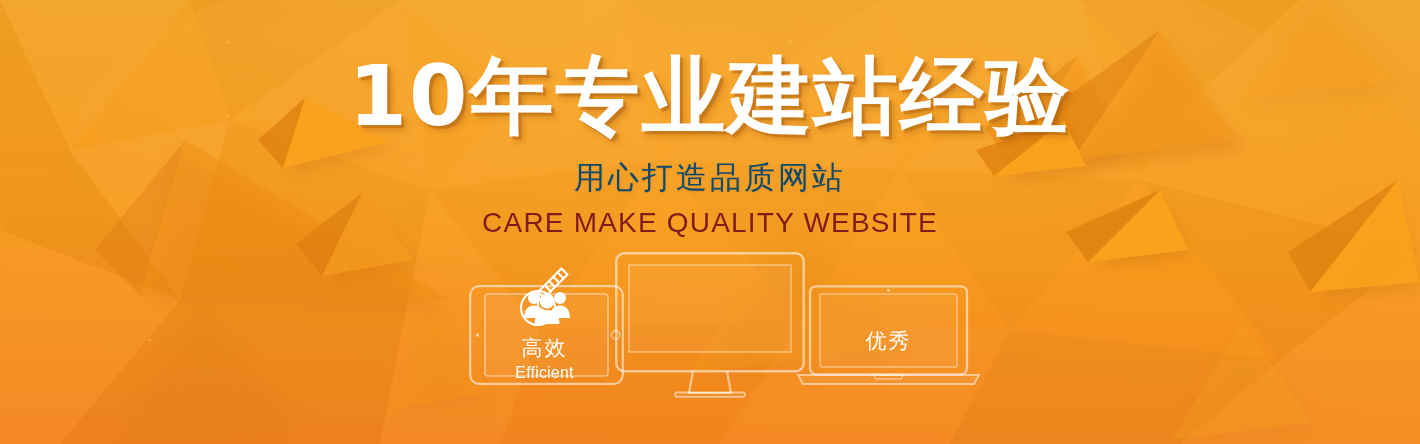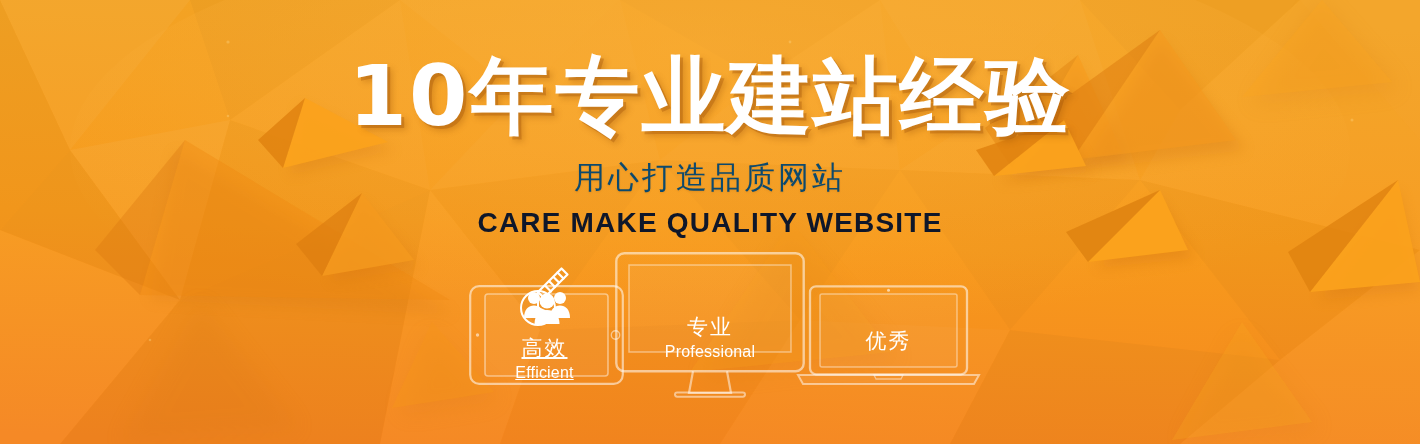--- a/index.html
+++ b/index.html
@@ -67,22 +67,22 @@
     white-space: nowrap;
     text-shadow: 0 1px 2px rgba(150,76,8,0.18);
   }
 
   .subtitle-en {
     margin: 0;
     padding: 0;
     margin-top: 16px;
     font-size: 28px;
     line-height: 1;
-    font-weight: 700;
-    color: #0f172a;
+    font-weight: 400;
+    color: #7f1d1d;
     letter-spacing: 1.2px;
     white-space: nowrap;
   }
 
   
   .devices {
     position: absolute;
     left: 455px;
     top: 252px;
     width: 530px;
@@ -115,21 +115,21 @@
   }
   .dev-label .en {
     display: block;
     font-size: 16px;
     line-height: 1;
     margin-top: 7px;
     font-weight: 400;
     letter-spacing: 0.2px;
   }
 
-  .lbl-tablet  { left: 14px;  top: 85px;  width: 151px; text-decoration: underline; }
+  .lbl-tablet  { left: 14px;  top: 85px;  width: 151px; }
   .lbl-monitor { left: 160px; top: 64px;  width: 190px; }
   .lbl-laptop  { left: 341px; top: 78px;  width: 185px; }
 
   .dev-icon {
     position: absolute;
     pointer-events: none;
   }
   .ico-clock  { left: 63px;  top: 36px; width: 40px; height: 40px; }
   .ico-pencil { left: 73px;  top: 12px; width: 44px; height: 44px; }
   .ico-people { left: 68px;  top: 38px; width: 48px; height: 34px; }
@@ -324,24 +324,20 @@
         <g fill="none" stroke="#ffffff" stroke-width="2.2" stroke-linejoin="round" stroke-linecap="round">
           <path d="M33.5 4.5 L39.5 10.5 L16 34 L7 37 L10 28 Z"></path>
           <line x1="29.5" y1="8.5" x2="35.5" y2="14.5"></line>
           <line x1="10" y1="28" x2="16" y2="34"></line>
           <line x1="25.5" y1="13" x2="31" y2="18.5"></line>
           <line x1="21.5" y1="17.5" x2="27" y2="23"></line>
           <line x1="17.5" y1="22" x2="23" y2="27.5"></line>
         </g>
       </svg>
     </div>
-    <div class="dev-label lbl-monitor">
-      <span class="cn">专业</span>
-      <span class="en">Professional</span>
-    </div>
 
     <div class="device dev-laptop">
       <svg viewBox="0 0 185 110">
         <rect x="14" y="1.3" width="157" height="88" rx="6" ry="6" fill="none" stroke="#ffffff" stroke-opacity="0.55" stroke-width="2.3"></rect>
         <rect x="24" y="9" width="137" height="73" rx="2" ry="2" fill="#ffffff" fill-opacity="0.05" stroke="#ffffff" stroke-opacity="0.42" stroke-width="1.5"></rect>
         <circle cx="92.5" cy="5.2" r="1.5" fill="#ffffff" fill-opacity="0.6"></circle>
         <path d="M2 90 L183 90 L178 99 L7 99 Z" fill="#ffffff" fill-opacity="0.05" stroke="#ffffff" stroke-opacity="0.5" stroke-width="2"></path>
         <path d="M78 90 L107 90 L105 94 L80 94 Z" fill="none" stroke="#ffffff" stroke-opacity="0.45" stroke-width="1.3"></path>
       </svg>
     </div>

